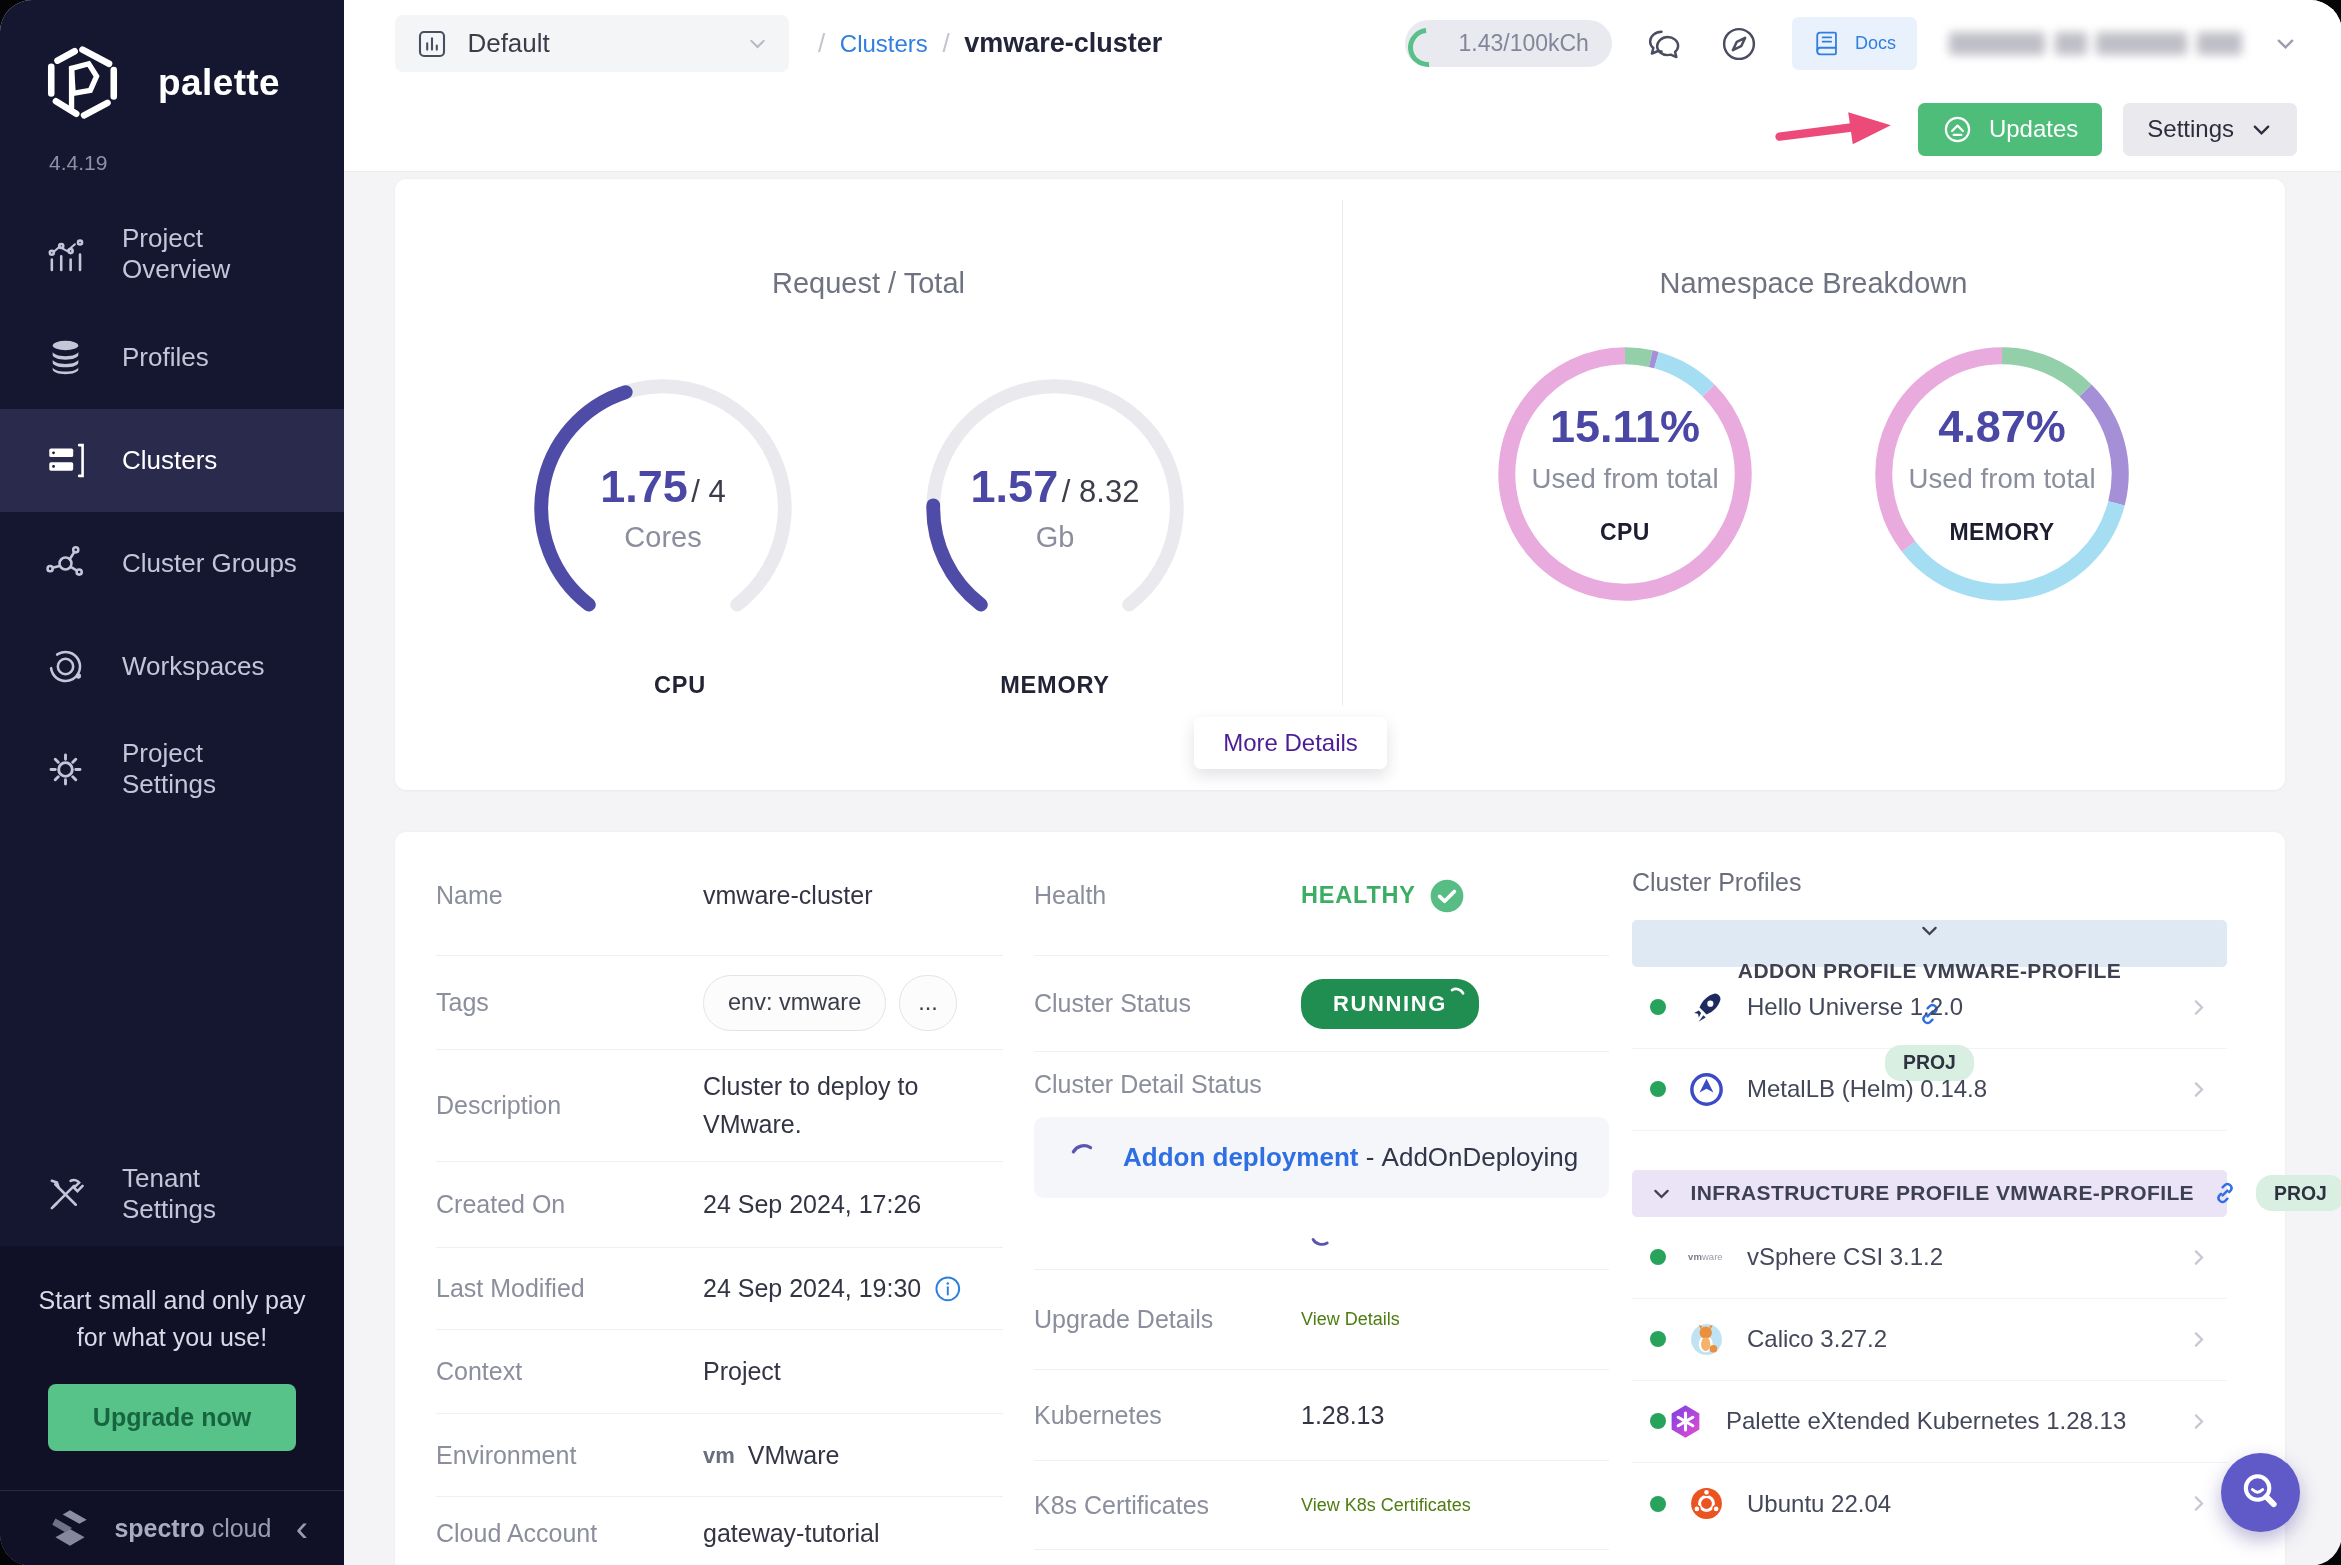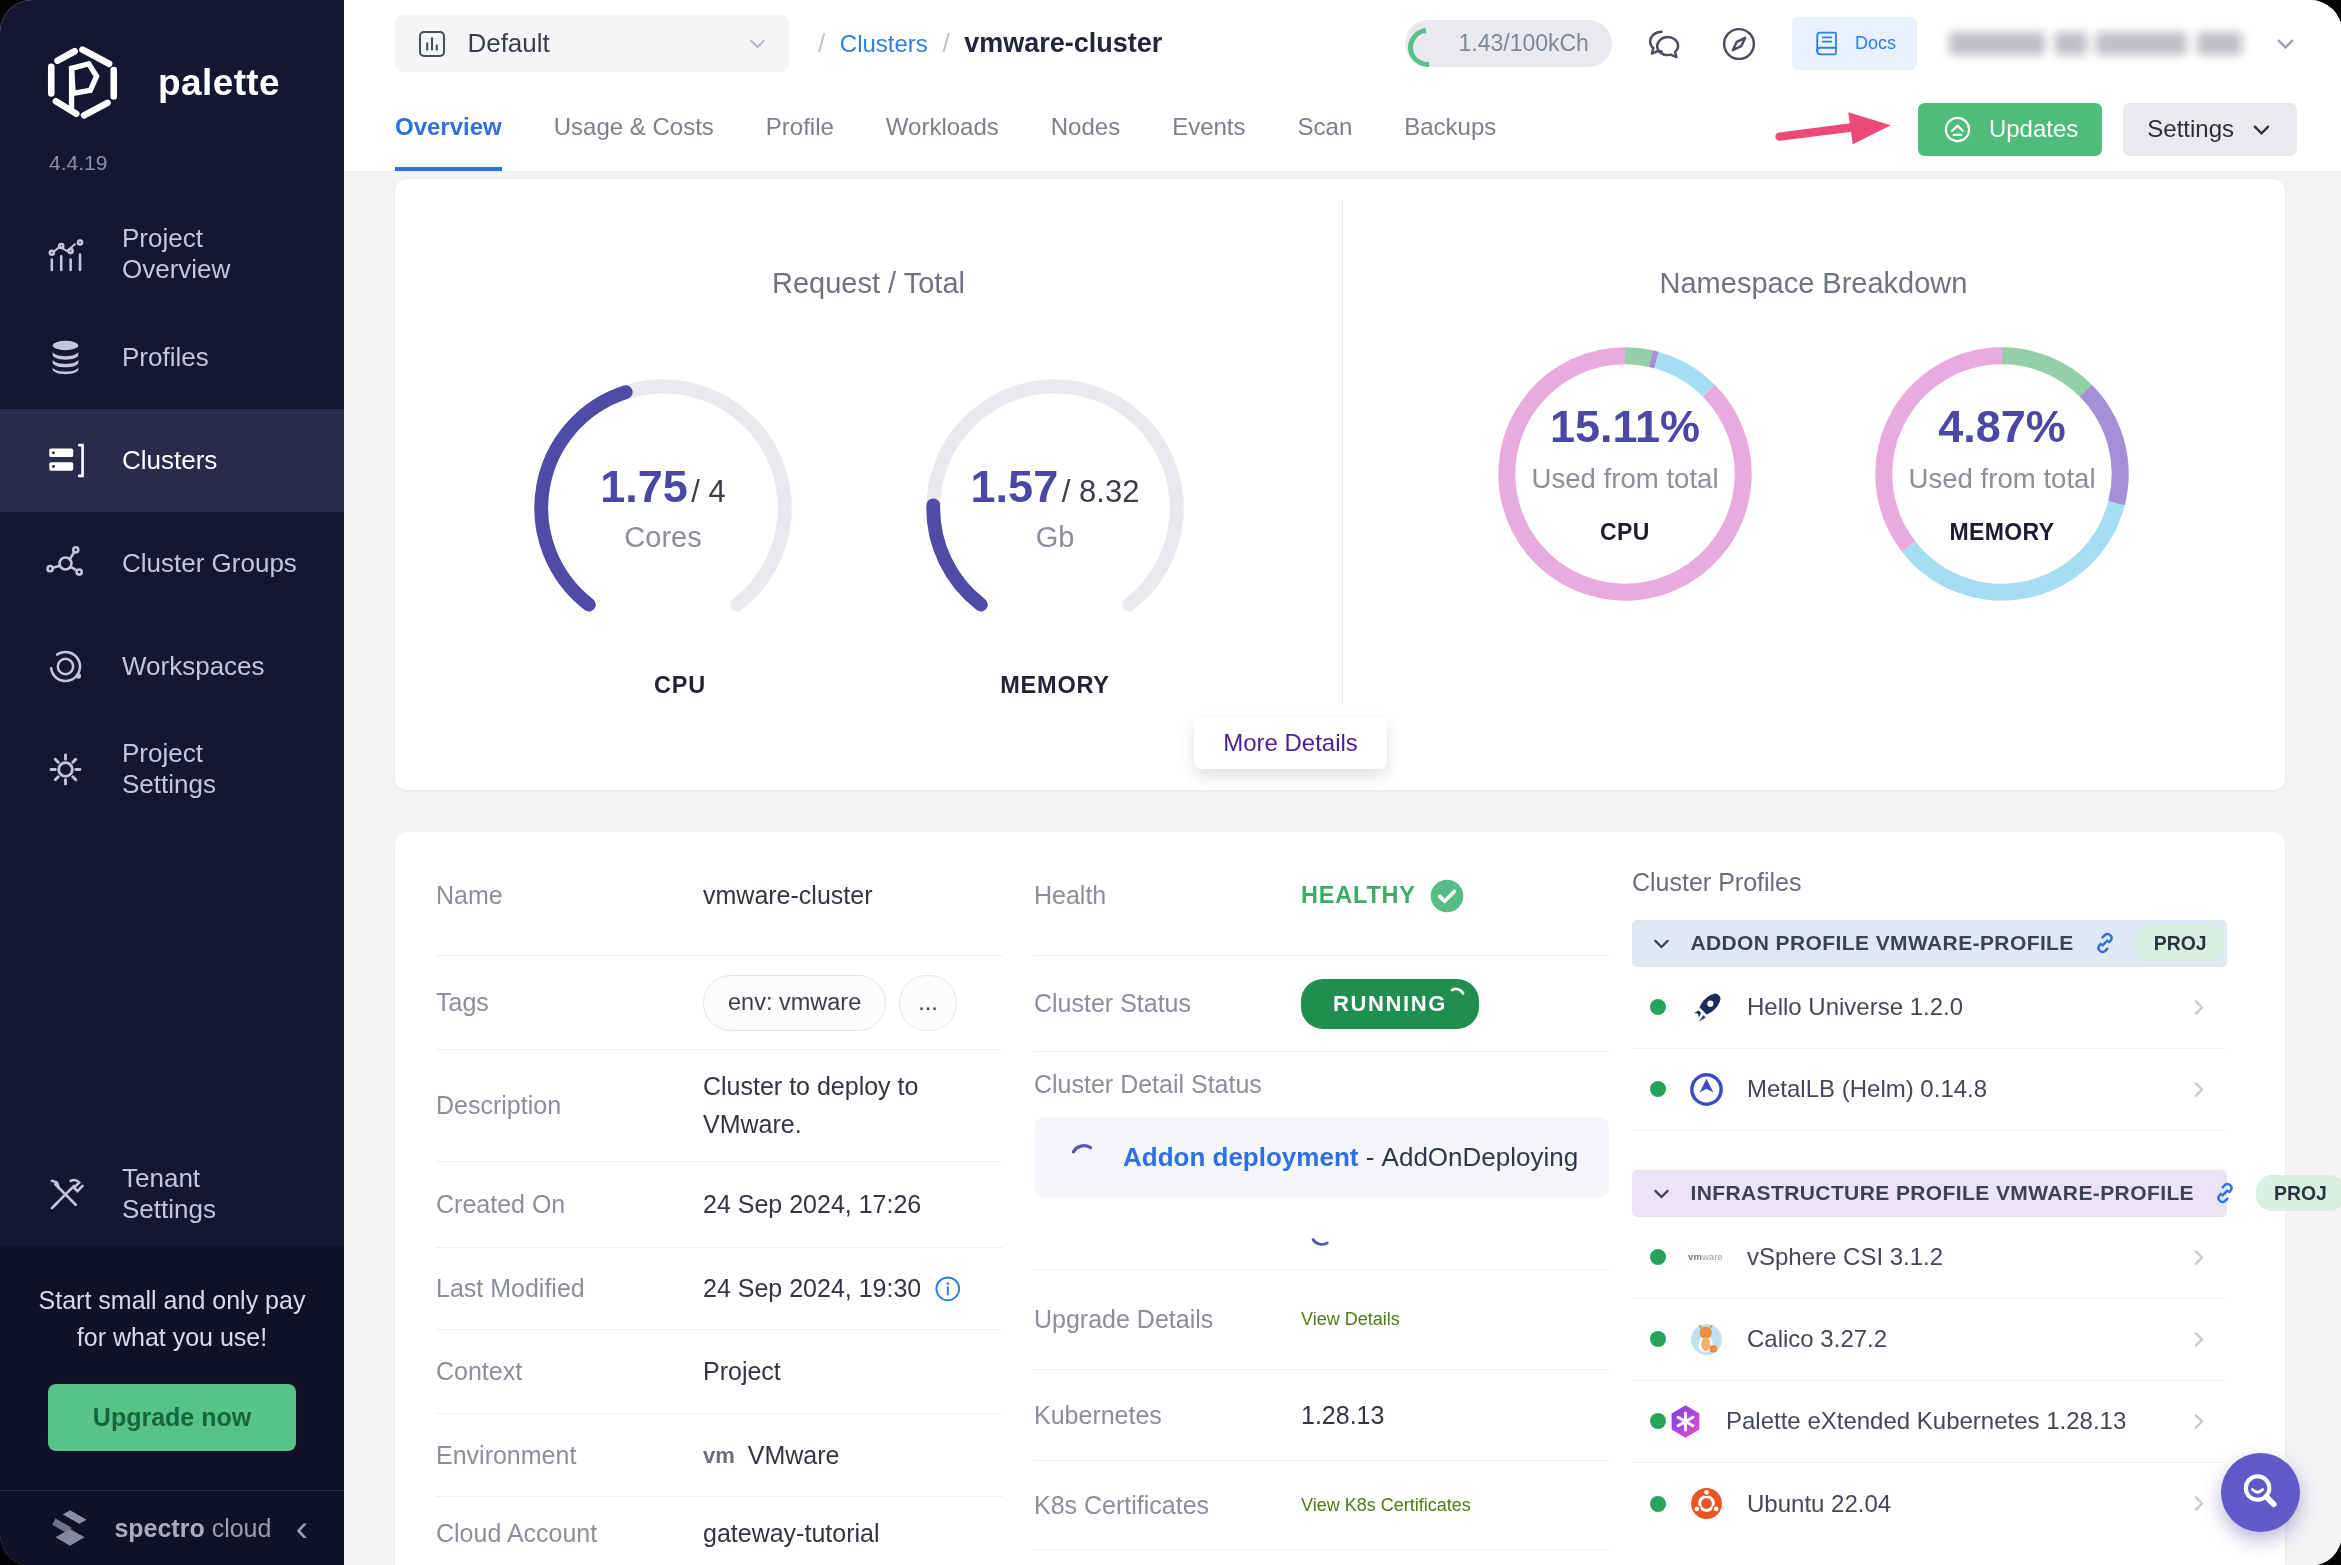--- a/index.html
+++ b/index.html
@@ -98,21 +98,21 @@
              font-size:22px;font-weight:600;letter-spacing:1.6px;display:flex;align-items:center;justify-content:center;}
   .run-badge svg{position:absolute;top:6.5px;right:11.3px;}
   .detail-block{padding-top:18px;border-bottom:0.8px solid #eef0f2;}
   .detail-box{margin-top:18px;height:81px;background:#f5f6f9;border-radius:9.7px;display:flex;align-items:center;}
   .detail-box .stage{color:#2f6fe4;font-weight:700;font-size:26px;}
   .detail-box .state{color:#33354a;font-size:26px;}
   .spin-row{height:71px;display:flex;align-items:center;justify-content:center;}
 
   .cp-title{padding-top:36px;color:#6a6d7c;font-size:25px;}
   .cp-header{margin-top:23px;height:47px;border-radius:4.9px;display:flex;align-items:center;gap:18px;padding:0 19.4px;}
-  .cp-header.addon{background:#dfe9f4;}
+  .cp-header.addon{background:#dfe9f4;flex-direction:column;}
   .cp-header.infra{background:#ebe3f6;}
   .cp-header .hlabel{font-size:21px;font-weight:700;color:#3e4152;letter-spacing:0.4px;white-space:nowrap;}
   .proj-badge{background:#d8efe2;border-radius:16px;padding:6.5px 18px;font-size:19.4px;font-weight:700;color:#2e3140;}
   .cp-row{height:82px;display:flex;align-items:center;padding:0 18px;border-bottom:1.6px solid #f2f3f6;background:#fff;cursor:pointer;}
   .cp-row .dot{width:16px;height:16px;border-radius:50%;background:#27a35b;flex:0 0 auto;}
   .cp-row .plogo{width:39px;height:39px;margin:0 21px;flex:0 0 auto;display:flex;align-items:center;justify-content:center;}
   .cp-row .pname{flex:1;font-size:24px;color:#44475a;}
   .cp-gap{height:16px;}
 
   .fab{position:absolute;right:42px;bottom:34px;width:79px;height:79px;border-radius:50%;background:#6059c8;
@@ -305,30 +305,20 @@
         </div>
         <span>
           <svg width="23" height="23" viewBox="0 0 24 24" fill="none" stroke="#9a9db0" stroke-width="2.4" stroke-linecap="round">
               <path d="M5 9l7 7 7-7"></path>
             </svg>
           </span>
       </div>
     </div>
 
     <div class="tabsbar">
-      <div class="tabs">
-        <div class="tab active">Overview</div>
-        <div class="tab">Usage &amp; Costs</div>
-        <div class="tab">Profile</div>
-        <div class="tab">Workloads</div>
-        <div class="tab">Nodes</div>
-        <div class="tab">Events</div>
-        <div class="tab">Scan</div>
-        <div class="tab">Backups</div>
-      </div>
       <div class="tab-actions">
         <span>
           <svg width="122" height="50" viewBox="0 0 160 64">
             <path d="M6 42 L100 30" stroke="#ec4a79" stroke-width="11" stroke-linecap="round" fill="none"></path>
             <path d="M96 10 L152 27 L102 52 Z" fill="#ec4a79"></path>
           </svg>
           </span>
         <div class="updates-btn">
           <span>
             <svg width="31" height="31" viewBox="0 0 40 40" fill="none" stroke="#fff" stroke-width="2.8" stroke-linecap="round" stroke-linejoin="round">

